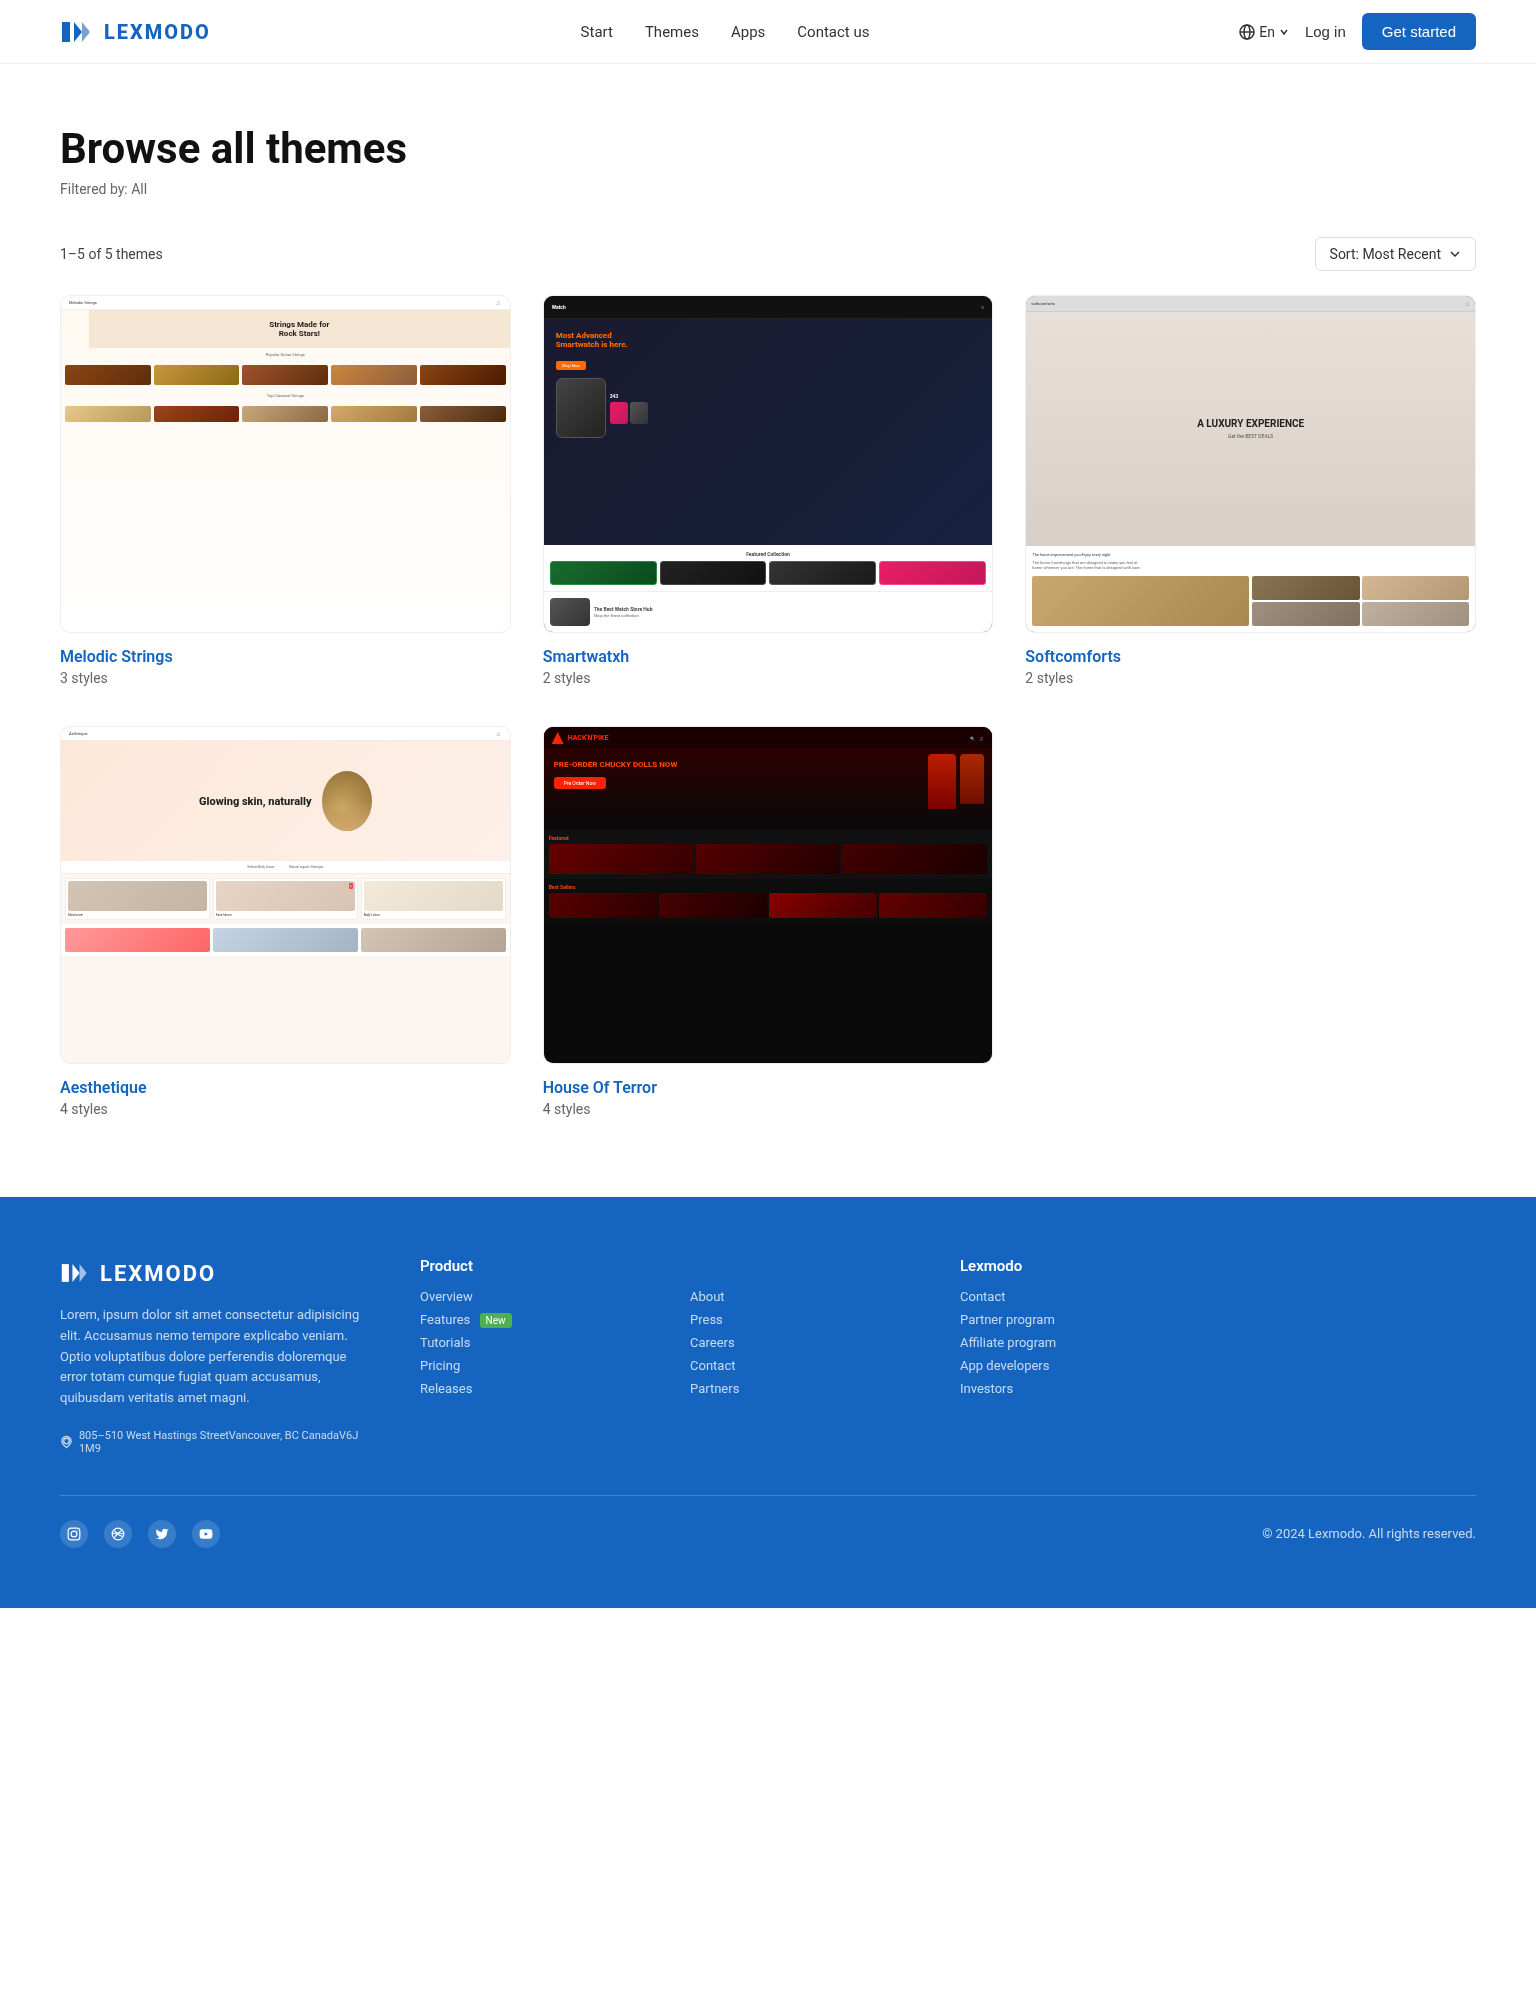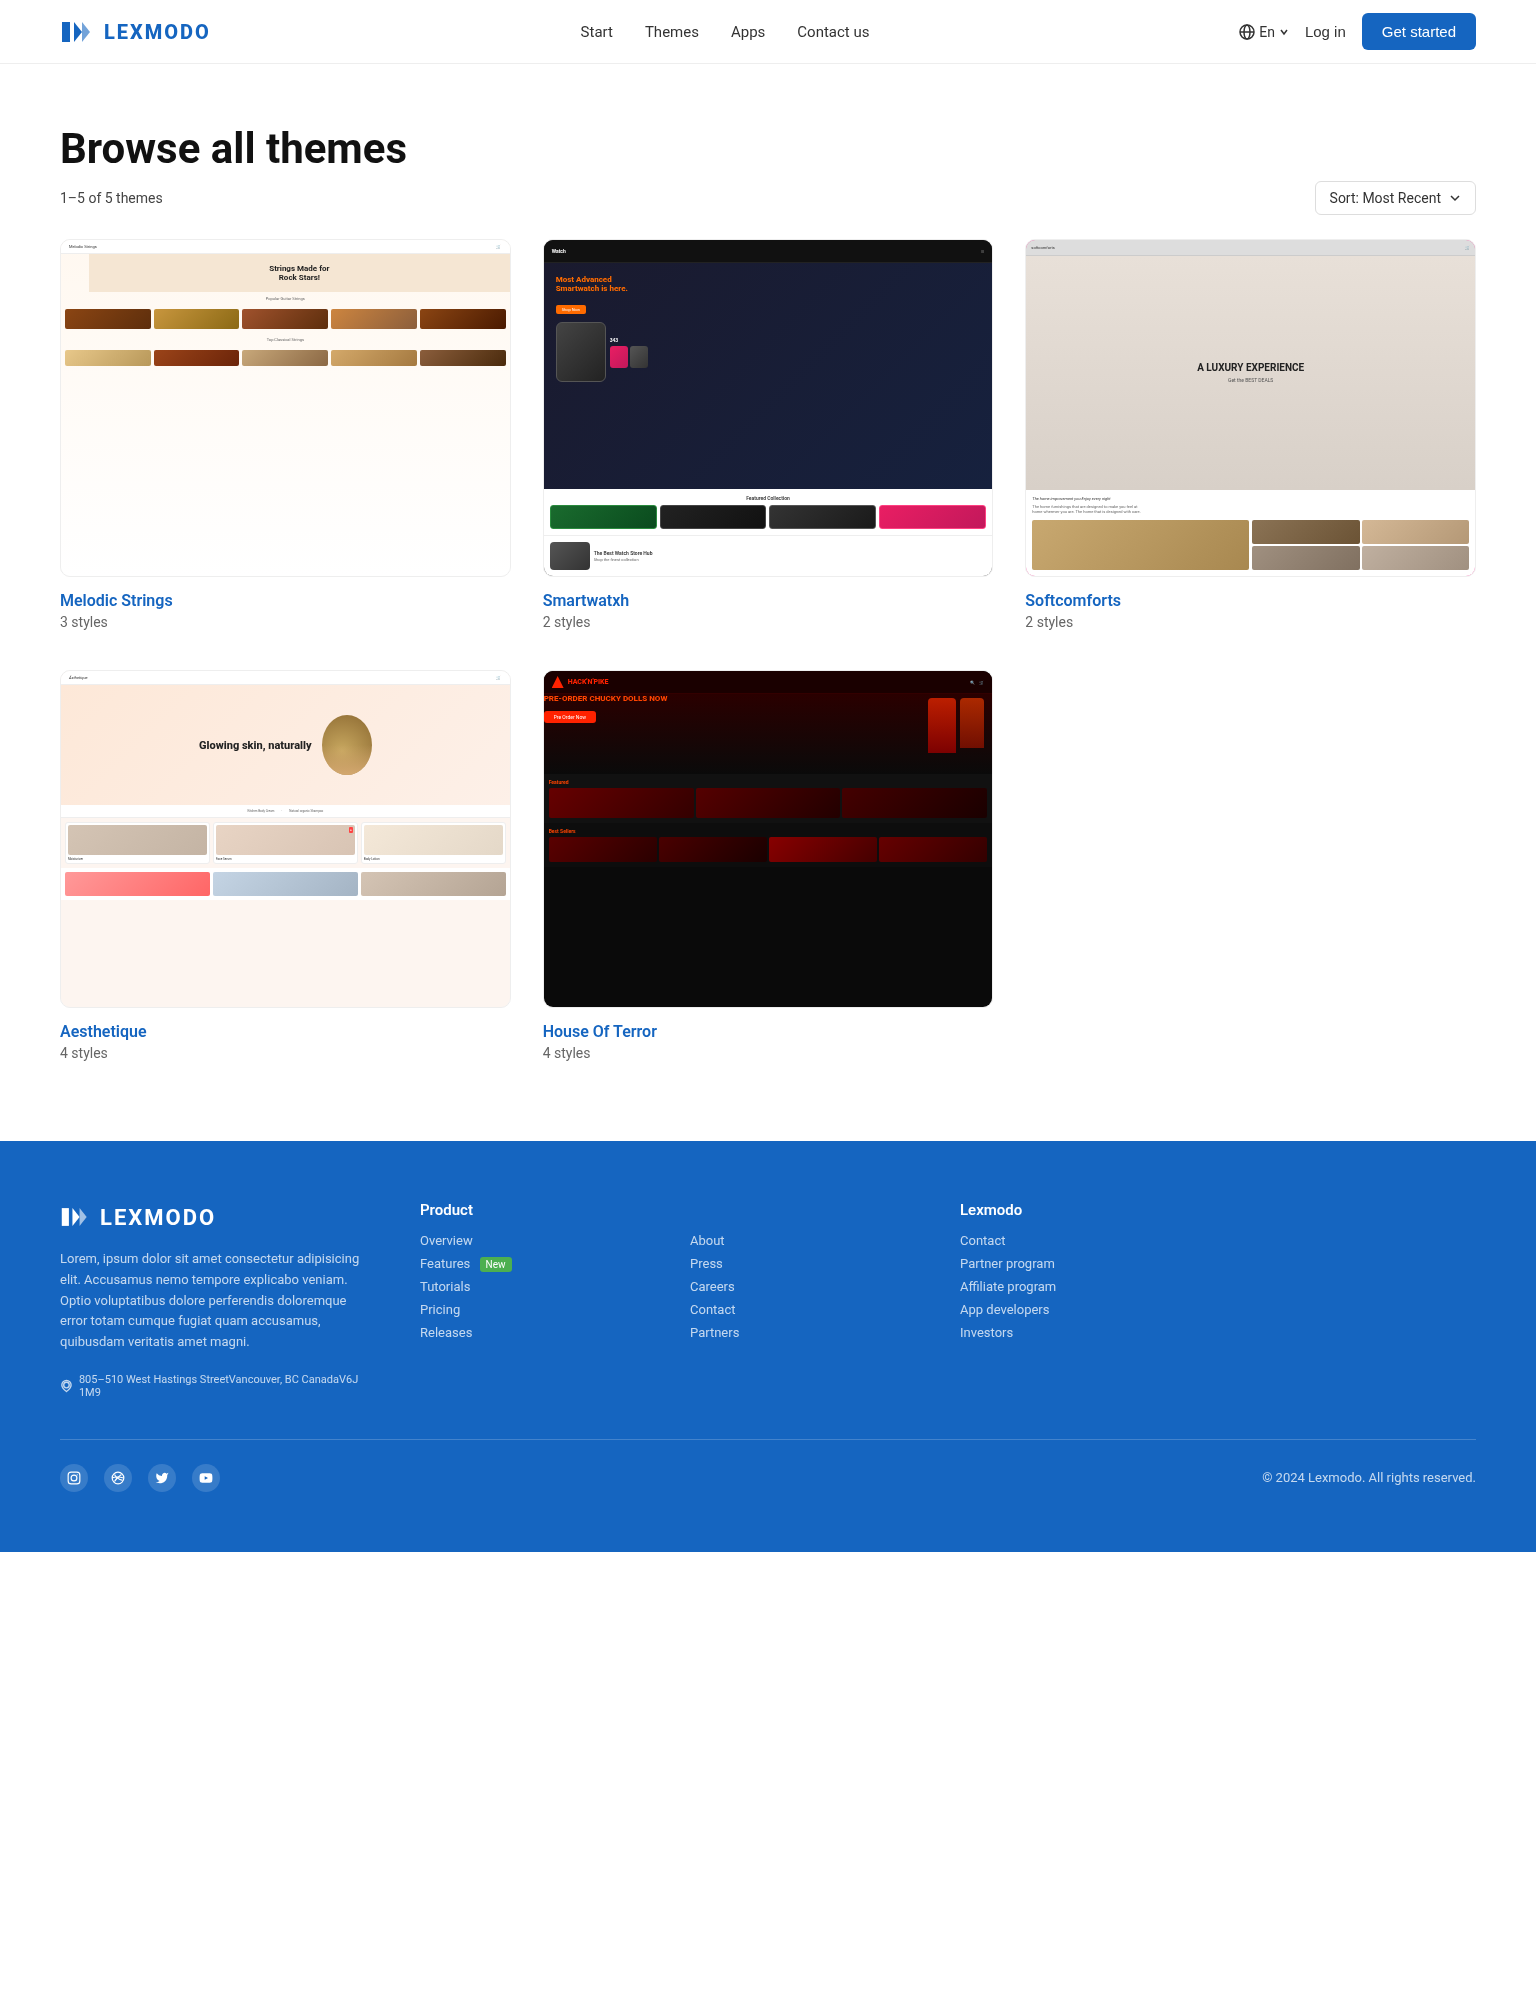--- a/index.html
+++ b/index.html
@@ -100,20 +100,21 @@
           <polyline points="2,3 5,7 8,3" stroke="#333" stroke-width="1.5" fill="none"></polyline>
         </svg>
     </div>
     <button class="btn-login">Log in</button>
     <button class="btn-getstarted">Get started</button>
   </div>
 </nav>
 
 <div class="main">
   <h1 class="page-title">Browse all themes</h1>
+  <p class="filtered-by">Filtered by: All</p>
 
   <div class="themes-header">
     <span class="themes-count">1–5 of 5 themes</span>
     <div class="sort-dropdown">
       <span>Sort: Most Recent</span>
       <svg width="12" height="12" viewBox="0 0 12 12">
           <polyline points="2,4 6,8 10,4" stroke="#333" stroke-width="1.5" fill="none"></polyline>
         </svg>
     </div>
   </div>
@@ -282,21 +283,21 @@
           <div style="background:#1a0000;padding:5px 8px;display:flex;justify-content:space-between;align-items:center;border-bottom:1px solid #330000;">
             <div style="display:flex;align-items:center;gap:4px;">
               <div style="width:12px;height:12px;background:#ff2200;clip-path:polygon(50% 0%,100% 100%,0% 100%);"></div>
               <span style="color:#ff2200;font-size:7px;font-weight:800;">HACK'N'PIKE</span>
             </div>
             <div style="display:flex;gap:4px;">
               <span style="color:#ccc;font-size:4px;">🔍</span>
               <span style="color:#ccc;font-size:4px;">🛒</span>
             </div>
           </div>
-          <div style="background:linear-gradient(to bottom,#2a0000,#0a0a0a);position:relative;min-height:80px;overflow:hidden;">
+          <div style="background:linear-gradient(to bottom,#2a0000,#0a0a0a);padding:10px;position:relative;min-height:80px;overflow:hidden;">
             <div style="color:#ff4400;font-size:8px;font-weight:800;text-transform:uppercase;line-height:1.2;">PRE-ORDER CHUCKY DOLLS NOW</div>
             <div style="background:#ff2200;color:#fff;font-size:5px;padding:3px 10px;border-radius:3px;display:inline-block;margin:6px 0;">Pre Order Now</div>
             <div style="position:absolute;right:8px;top:4px;display:flex;gap:4px;">
               <div style="width:28px;height:55px;background:linear-gradient(to bottom,#cc2200,#880000);border-radius:4px 4px 0 0;opacity:0.9;"></div>
               <div style="width:24px;height:50px;background:linear-gradient(to bottom,#cc3300,#881100);border-radius:4px 4px 0 0;opacity:0.8;"></div>
             </div>
           </div>
           <div style="padding:5px;background:#111;">
             <div style="color:#ff4400;font-size:5px;font-weight:700;margin-bottom:3px;">Featured</div>
             <div style="display:grid;grid-template-columns:repeat(3,1fr);gap:2px;">

